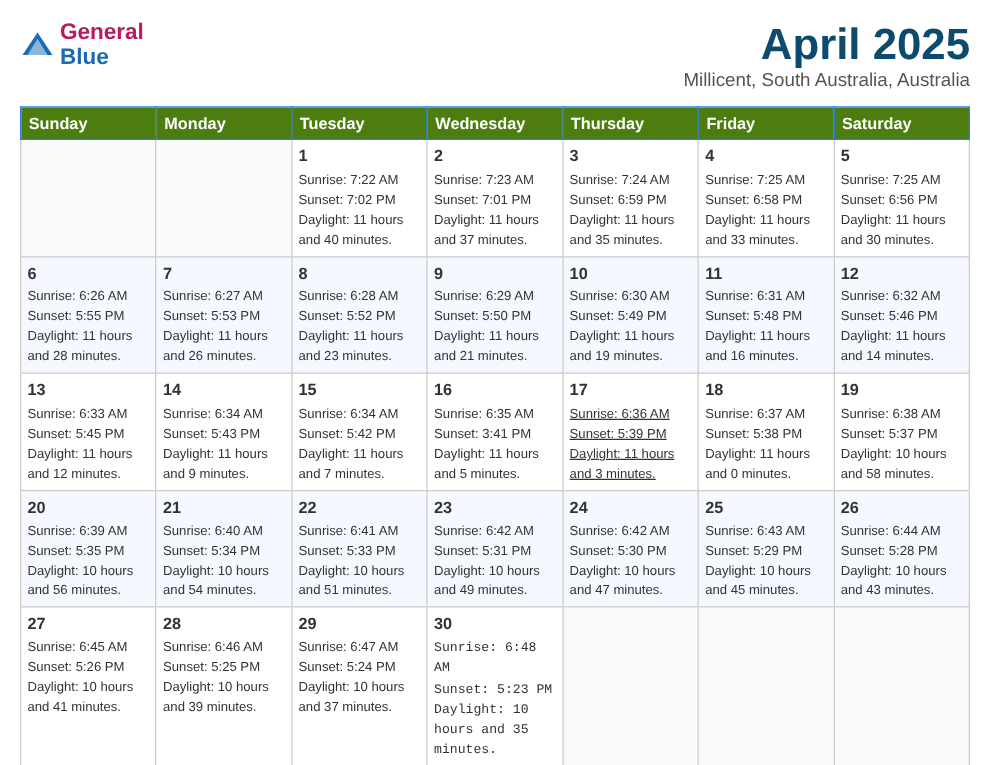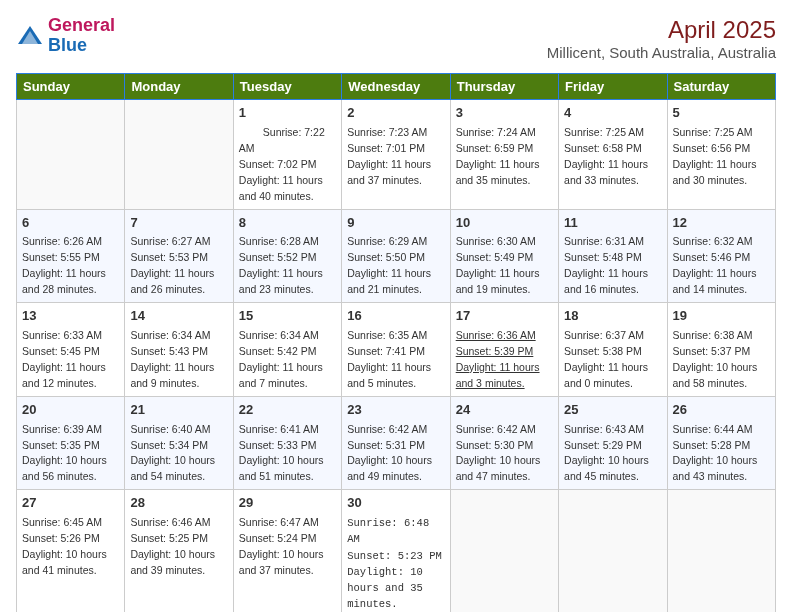--- a/index.html
+++ b/index.html
@@ -31,23 +31,23 @@
       color: #be185d;
     }
     .logo-icon {
       width: 28px;
       height: 28px;
     }
     .title-block {
       text-align: right;
     }
     .calendar-title {
-      font-size: 24px;
-      font-weight: normal;
-      color: #7f1d1d;
+      font-size: 35px;
+      font-weight: bold;
+      color: #0c4a6e;
     }
     .calendar-subtitle {
       font-size: 15px;
       color: #555;
     }
     table {
       width: 100%;
       border-collapse: collapse;
       font-size: 11px;
     }
@@ -121,21 +121,21 @@
         <th>Wednesday</th>
         <th>Thursday</th>
         <th>Friday</th>
         <th>Saturday</th>
       </tr>
   </thead>
   <tbody>
   <tr>
         <td class="empty-cell"></td>
         <td class="empty-cell"></td>
-        <td><span class="day-number">1</span><span class="day-info" style="white-space: pre-line; margin-left: 24px;">Sunrise: 7:22 AM
+        <td><span class="day-number">1</span><span class="day-info" style="white-space: pre-line;">Sunrise: 7:22 AM
 Sunset: 7:02 PM
 Daylight: 11 hours and 40 minutes.</span></td>
         <td><span class="day-number">2</span><span class="day-info" style="white-space: pre-line;">Sunrise: 7:23 AM
 Sunset: 7:01 PM
 Daylight: 11 hours and 37 minutes.</span></td>
         <td><span class="day-number">3</span><span class="day-info" style="white-space: pre-line;">Sunrise: 7:24 AM
 Sunset: 6:59 PM
 Daylight: 11 hours and 35 minutes.</span></td>
         <td><span class="day-number">4</span><span class="day-info" style="white-space: pre-line;">Sunrise: 7:25 AM
 Sunset: 6:58 PM
@@ -171,21 +171,21 @@
         <td><span class="day-number">13</span><span class="day-info" style="white-space: pre-line;">Sunrise: 6:33 AM
 Sunset: 5:45 PM
 Daylight: 11 hours and 12 minutes.</span></td>
         <td><span class="day-number">14</span><span class="day-info" style="white-space: pre-line;">Sunrise: 6:34 AM
 Sunset: 5:43 PM
 Daylight: 11 hours and 9 minutes.</span></td>
         <td><span class="day-number">15</span><span class="day-info" style="white-space: pre-line;">Sunrise: 6:34 AM
 Sunset: 5:42 PM
 Daylight: 11 hours and 7 minutes.</span></td>
         <td><span class="day-number">16</span><span class="day-info" style="white-space: pre-line;">Sunrise: 6:35 AM
-Sunset: 7:41 PM
+Sunset: 3:41 PM
 Daylight: 11 hours and 5 minutes.</span></td>
         <td><span class="day-number">17</span><span class="day-info" style="white-space: pre-line; text-decoration: underline;">Sunrise: 6:36 AM
 Sunset: 5:39 PM
 Daylight: 11 hours and 3 minutes.</span></td>
         <td><span class="day-number">18</span><span class="day-info" style="white-space: pre-line;">Sunrise: 6:37 AM
 Sunset: 5:38 PM
 Daylight: 11 hours and 0 minutes.</span></td>
         <td><span class="day-number">19</span><span class="day-info" style="white-space: pre-line;">Sunrise: 6:38 AM
 Sunset: 5:37 PM
 Daylight: 10 hours and 58 minutes.</span></td>

